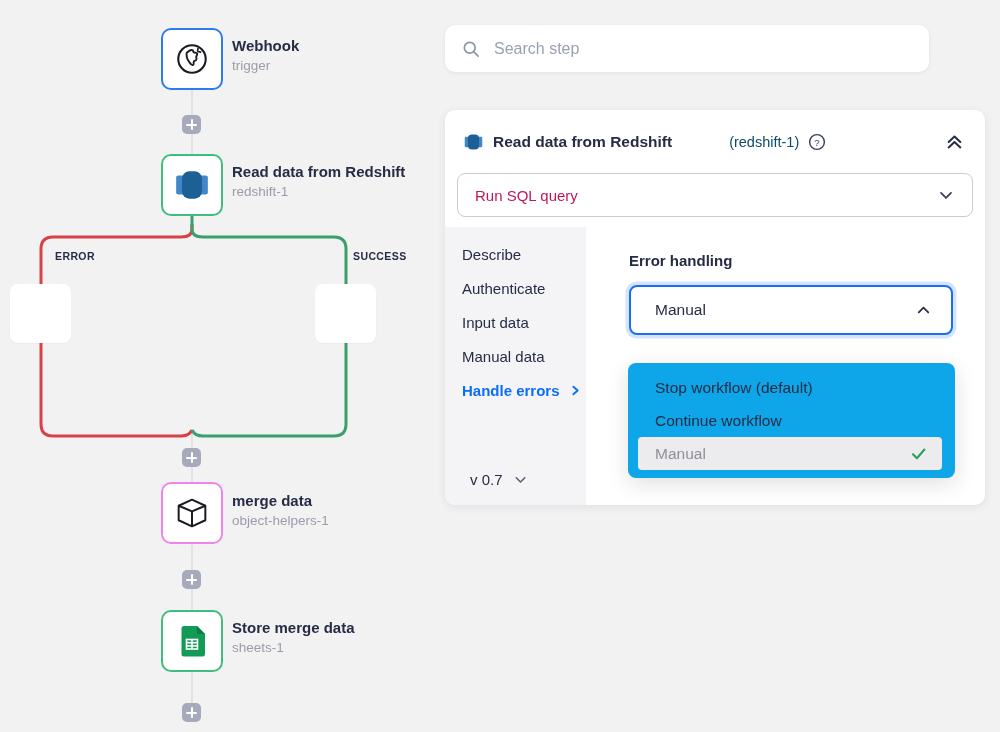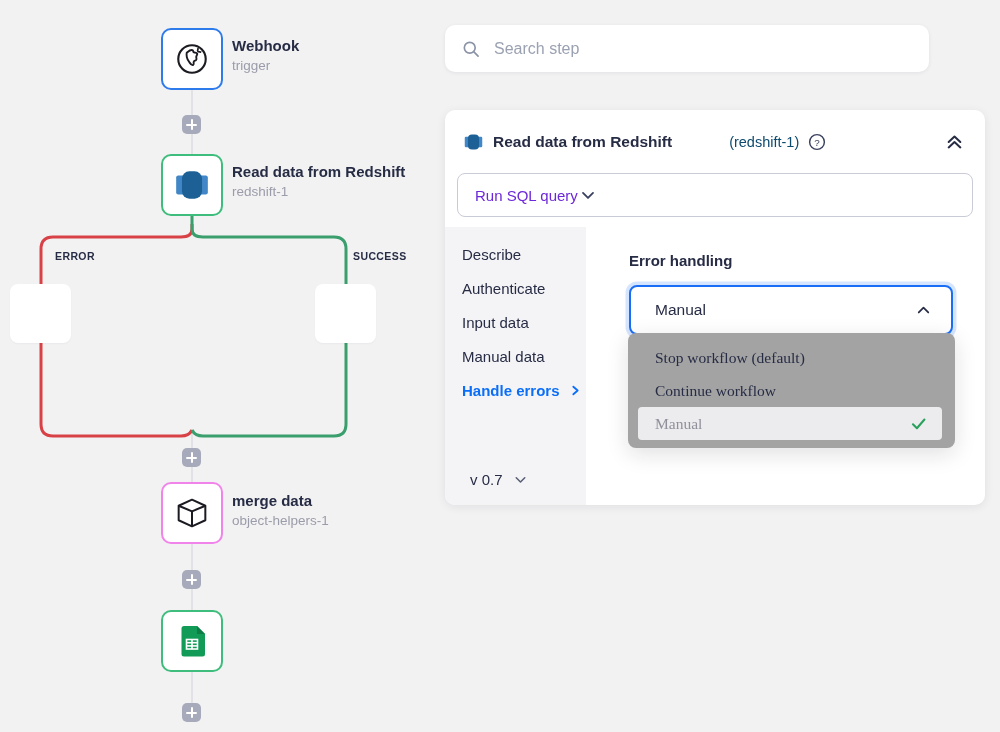--- a/index.html
+++ b/index.html
@@ -48,34 +48,34 @@
   .search-bar input::placeholder { color:#9aa1b1; }
   
   .panel { position:absolute; left:445px; top:110px; width:540px; height:395px; background:#fff; border-radius:10px;
            box-shadow:0 2px 10px rgba(20,20,40,.08); display:flex; flex-direction:column; z-index:5; }
   .panel-header { display:flex; align-items:center; gap:9px; padding:21px 20px 13px 18px; }
   .panel-title { font-size:15.5px; font-weight:bold; color:#272c45; }
   .panel-instance { font-size:14.5px; color:#0c4a6e;margin-left:48px; }
   .spacer { flex:1; }
   .icon-btn { display:flex; align-items:center; justify-content:center; cursor:pointer; background:none; border:none; }
   .op-select { margin:7px 12px 0; height:44px; border:1px solid #c9ccd6; border-radius:8px; background:#fff;
-               display:flex; align-items:center; justify-content:flex-start; padding:0 16px 0 17px; font-size:15px; color:#6d28d9; cursor:pointer; }
+               display:flex; align-items:center; justify-content:space-between; padding:0 16px 0 17px; font-size:15px; color:#be185d; cursor:pointer; }
   .panel-body { display:flex; flex:1; margin-top:10px; min-height:0;justify-content:center; }
   .sidebar { width:141px; background:#f4f4f6; border-radius:0 0 0 10px; display:flex; flex-direction:column;
              padding:17px 0 17px 17px; gap:13px; }
   .tab { font-size:15px; color:#272c45; cursor:pointer; line-height:21px; }
   .tab.active { color:#0b6ef9; font-weight:bold; display:flex; align-items:center; gap:9px; }
   .version-row { margin-top:auto; display:flex; align-items:center; gap:9px; font-size:15px; color:#272c45; padding-left:8px; cursor:pointer; }
   .content { flex:1; position:relative; padding:25px 0 0 43px; }
   .content-heading { font-size:15px; font-weight:bold; color:#272c45; }
   .eh-select { margin-top:16px; width:324px; height:50px; background:#fff; border:2px solid #1a6ef5; border-radius:8px;
                box-shadow:0 0 0 3.5px rgba(70,135,250,.22); display:flex; align-items:center; justify-content:space-between;
                padding:0 18px 0 24px; font-size:15.5px; color:#272c45; cursor:pointer; }
-  .menu { position:absolute; left:42px; top:106px; width:327px; background:#a3a3a3; border-radius:8px;
-          box-shadow:0 6px 22px rgba(20,20,40,.13); padding:8px 0; z-index:6;font-family:Liberation Serif, serif; }
+  .menu { position:absolute; left:42px; top:136px; width:327px; background:#0ea5e9; border-radius:8px;
+          box-shadow:0 6px 22px rgba(20,20,40,.13); padding:8px 0; z-index:6; }
   .option { height:33px; display:flex; align-items:center; padding:0 18px 0 27px; font-size:15.5px; color:#272c45; cursor:pointer; }
   .option.selected { margin:0 13px 0 10px; padding:0 14px 0 17px; background:#ececee; border-radius:4px;
                      color:#8f909b; justify-content:space-between; }
 </style>
 </head>
 <body>
 
 <div class="canvas">
 
   <svg class="branch-svg" width="420" height="470">
@@ -147,20 +147,24 @@
     <svg width="36" height="36" viewBox="0 0 36 36">
       <path d="M10 3 h13 l8 8 v20 a2.5 2.5 0 0 1 -2.5 2.5 h-18.5 a2.5 2.5 0 0 1 -2.5 -2.5 V5.5 A2.5 2.5 0 0 1 10 3 z" fill="#129b57"></path>
       <path d="M23 3 l8 8 h-8 z" fill="#0c7d45"></path>
       <g stroke="#ffffff" stroke-width="1.6" fill="none">
         <rect x="12.5" y="16.5" width="11" height="9.5"></rect>
         <line x1="12.5" y1="19.7" x2="23.5" y2="19.7"></line>
         <line x1="12.5" y1="22.9" x2="23.5" y2="22.9"></line>
         <line x1="18" y1="16.5" x2="18" y2="26"></line>
       </g>
     </svg>
+  </div>
+  <div class="node-label nl4">
+    <div class="node-title">Store merge data</div>
+    <div class="node-sub">sheets-1</div>
   </div>
 </div>
 
 <div class="search-bar">
   <svg width="20" height="20" viewBox="0 0 24 24">
     <circle cx="10.5" cy="10.5" r="6.5" fill="none" stroke="#8b93a7" stroke-width="2"></circle>
     <line x1="15.5" y1="15.5" x2="20.5" y2="20.5" stroke="#8b93a7" stroke-width="2" stroke-linecap="round"></line>
   </svg>
   <input type="text" placeholder="Search step" style="">
 </div>

